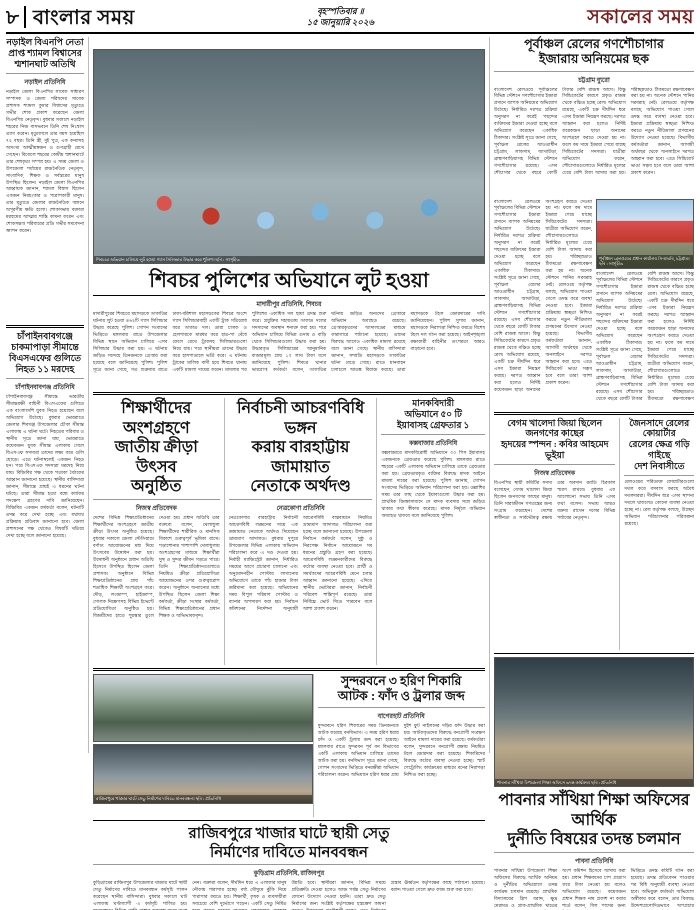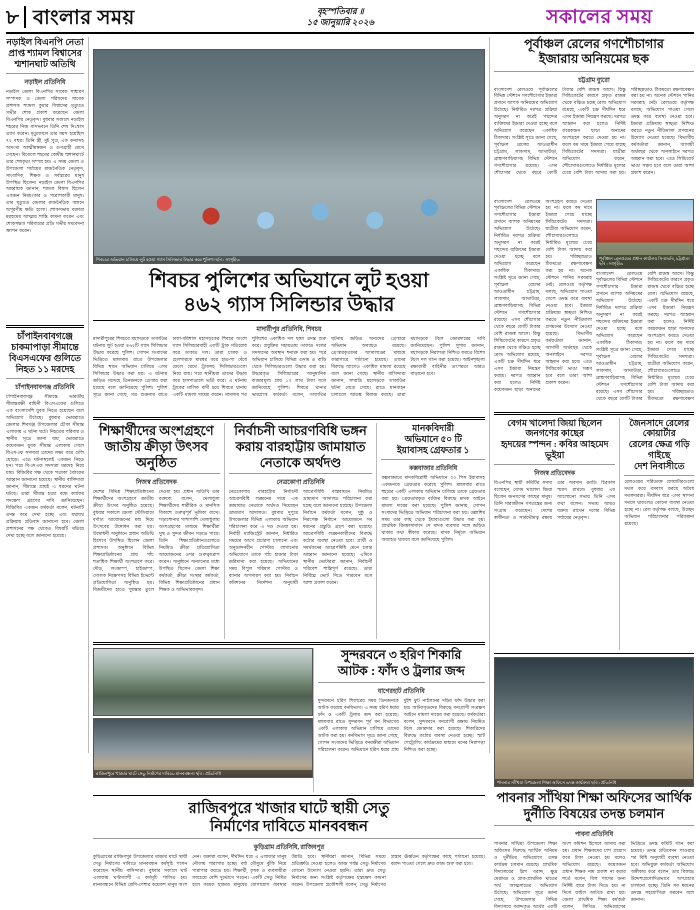--- a/index.html
+++ b/index.html
@@ -42,27 +42,27 @@
   .mast-date {
     flex: 1;
     text-align: center;
     font-size: 8.5px;
     line-height: 11px;
     font-weight: bold;
     font-style: italic;
   }
   .mast-logo {
     font-size: 19px; font-weight: bold;
-    color: #a21caf;
+    color: #7f1d1d;
     letter-spacing: 0.5px;
     line-height: 22px;
     white-space: nowrap;
     overflow: hidden;
     width: 148px;
-    text-align: left;
+    text-align: right;
   }
 
   
   .body-grid {
     display: flex;
     margin-top: 3px;
     height: 716px;
   }
   .col-left   { width: 78px; }
   .col-center { flex: 1; padding: 12px 4px; border-left: 1px solid #bbb; border-right: 1px solid #bbb; margin: 0 4px; }
@@ -70,21 +70,21 @@
 
   
   .hl {
     font-weight: bold;
     text-align: center;
     line-height: 1.22;
   }
   .hl.xl { font-size: 20px; }
   .hl.lg { font-size: 15px; }
   .hl.md { font-size: 12.5px; }
-  .hl.sm { font-size: 13px; }
+  .hl.sm { font-size: 16px; }
   .hl.xs { font-size: 9px; }
 
   .byline {
     font-size: 6.2px; font-weight: bold;
     text-align: center;
     margin: 2px 0 1px 0;
     color: #333;
   }
   .rule { border-top: 1px solid #000; margin: 3px 0; }
   .rule.thin { border-top: 1px solid #999; }
@@ -190,21 +190,20 @@
     </div>
 
     <div class="col-center">
 
       <div class="photo ph-cylinders" style="height:215px">
         <div class="cap">শিবচরে অভিযান চালিয়ে লুট হওয়া গ্যাস সিলিন্ডার উদ্ধার করে পুলিশ। ছবি : সংগৃহীত</div>
       </div>
 
       <div style="margin-top:4px">
         <div class="hl xl">শিবচর পুলিশের অভিযানে লুট হওয়া</div>
-        <div class="hl xl">৪৬২ গ্যাস সিলিন্ডার উদ্ধার</div>
         <div class="rule"></div>
         <div class="byline">মাদারীপুর প্রতিনিধি, শিবচর</div>
         <div class="bodytext c5" style="height:78px">মাদারীপুরের শিবচরে মহাসড়কে ডাকাতির ঘটনায় লুট হওয়া ৪৬২টি গ্যাস সিলিন্ডার উদ্ধার করেছে পুলিশ। গোপন সংবাদের ভিত্তিতে মঙ্গলবার রাতে উপজেলার বিভিন্ন স্থানে অভিযান চালিয়ে এসব সিলিন্ডার উদ্ধার করা হয়। এ ঘটনায় জড়িত সন্দেহে তিনজনকে গ্রেপ্তার করা হয়েছে বলে জানিয়েছে পুলিশ। পুলিশ সূত্রে জানা গেছে, গত শুক্রবার রাতে ঢাকা-বরিশাল মহাসড়কের শিবচর অংশে গ্যাস সিলিন্ডারবাহী একটি ট্রাক গতিরোধ করে ডাকাত দল। তারা চালক ও হেলপারকে মারধর করে হাত-পা বেঁধে ফেলে রেখে ট্রাকসহ সিলিন্ডারগুলো নিয়ে যায়। পরে স্থানীয়রা তাদের উদ্ধার করে হাসপাতালে ভর্তি করে। এ ঘটনায় ট্রাকের মালিক বাদী হয়ে শিবচর থানায় একটি মামলা দায়ের করেন। মামলার পর পুলিশের একাধিক দল ছায়া তদন্ত শুরু করে। প্রযুক্তির সহায়তায় ডাকাত দলের সদস্যদের অবস্থান শনাক্ত করা হয়। পরে অভিযান চালিয়ে বিভিন্ন গুদাম ও বাড়ি থেকে সিলিন্ডারগুলো উদ্ধার করা হয়। উদ্ধারকৃত সিলিন্ডারের আনুমানিক বাজারমূল্য প্রায় ১৫ লাখ টাকা বলে জানিয়েছে পুলিশ। শিবচর থানার ভারপ্রাপ্ত কর্মকর্তা বলেন, ডাকাতির ঘটনায় জড়িত অন্যদের গ্রেপ্তারে অভিযান অব্যাহত রয়েছে। গ্রেপ্তারকৃতদের আদালতের মাধ্যমে কারাগারে পাঠানো হয়েছে। তাদের বিরুদ্ধে আগেও একাধিক মামলা রয়েছে বলে জানা গেছে। স্থানীয় বাসিন্দারা জানান, সম্প্রতি মহাসড়কে ডাকাতির ঘটনা বেড়ে গেছে। রাতে যানবাহন চলাচলে আতঙ্ক বিরাজ করছে। তারা মহাসড়কে টহল জোরদারের দাবি জানিয়েছেন। পুলিশ সুপার জানান, মহাসড়কে নিরাপত্তা নিশ্চিত করতে বিশেষ টহল দল গঠন করা হয়েছে। আইনশৃঙ্খলা রক্ষাকারী বাহিনীর তৎপরতা আরও বাড়ানো হবে।</div>
       </div>
 
       <div class="rule dbl"></div>
 
       <div style="display:flex; gap:4px;">
         <div style="width:33%">
           <div class="hl sm">শিক্ষার্থীদের অংশগ্রহণে</div>

